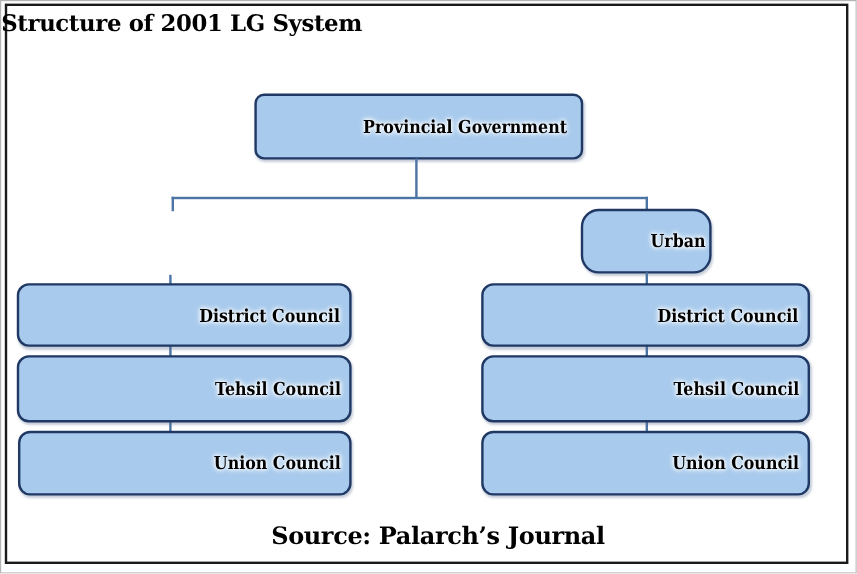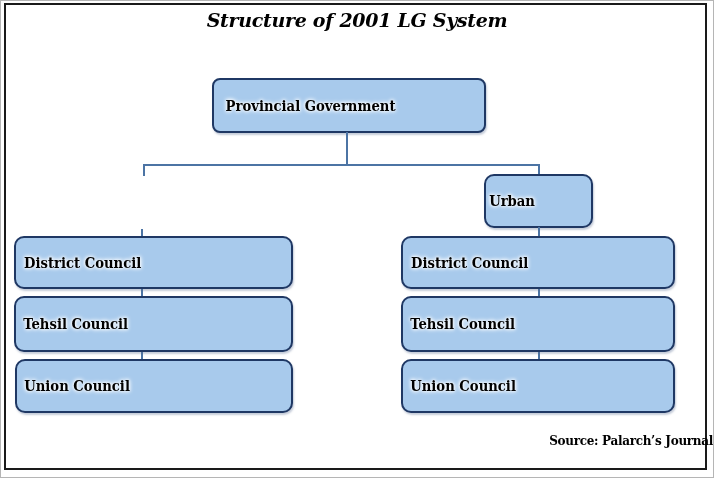--- a/index.html
+++ b/index.html
@@ -16,56 +16,54 @@
   }
   .frame {
     position: absolute;
     left: 3px; top: 2px; right: 6px; bottom: 7px;
     border: 2px solid #1a1a1a;
     pointer-events: none;
   }
   .diagram-title {
     position: absolute;
     top: 8px; left: 0; right: 0;
-    text-align: center;
     font-size: 19px;
     font-weight: bold;
     letter-spacing: -0.3px;
-    font-style: italic;
   }
   .node {
     position: absolute;
     background: #a8caec;
     border: 2.5px solid #1f3864;
     border-radius: 10px;
     display: flex;
     align-items: center;
-    justify-content: flex-start;
+    justify-content: flex-end;
     font-weight: bold;
     box-shadow: 1px 2px 2px rgba(90,110,145,0.35);
     box-sizing: border-box;
   }
   .node .label {
     font-size: 15px;
     transform: scaleX(0.88);
     transform-origin: center;
     white-space: nowrap;
     text-shadow: 0 0 3px #fff, 0 0 5px #fff, 0 0 6px #fff;
   }
   .node.root { border-radius: 8px; }
   .node.root .label { font-size: 15px; }
   .line {
     position: absolute;
     background: #4c74a4;
   }
   .source-caption {
     position: absolute;
     top: 433px; left: 0; right: 0;
-    text-align: right;
-    font-size: 12px;
+    text-align: center;
+    font-size: 20px;
     font-weight: bold;
     letter-spacing: -0.3px;
     margin-left: 16px;
   }
 </style>
 </head>
 <body>
 
 <div class="canvas">
   <div class="frame"></div>
@@ -74,21 +72,21 @@
 
   <div class="node root" style="left:211px; top:77px; width:274px; height:55px;">
     <span class="label">Provincial Government</span>
   </div>
 
   <div class="line" style="left:345px; top:131px; width:2px; height:33px;"></div>
   <div class="line" style="left:142px; top:163px; width:397px; height:2px;"></div>
   <div class="line" style="left:142px; top:163px; width:2px; height:12px;"></div>
   <div class="line" style="left:537px; top:163px; width:2px; height:11px;"></div>
 
-  <div class="node" style="left:483px; top:173px; width:109px; height:54px;">
+  <div class="node" style="left:483px; top:173px; width:109px; height:54px;border-radius:15px;">
     <span class="label">Urban</span>
   </div>
 
   <div class="line" style="left:140px; top:228px; width:2px; height:8px;"></div>
   <div class="line" style="left:140px; top:287px; width:2px; height:9px;"></div>
   <div class="line" style="left:140px; top:350px; width:2px; height:9px;"></div>
 
   <div class="line" style="left:537px; top:226px; width:2px; height:10px;"></div>
   <div class="line" style="left:537px; top:287px; width:2px; height:9px;"></div>
   <div class="line" style="left:537px; top:350px; width:2px; height:9px;"></div>

